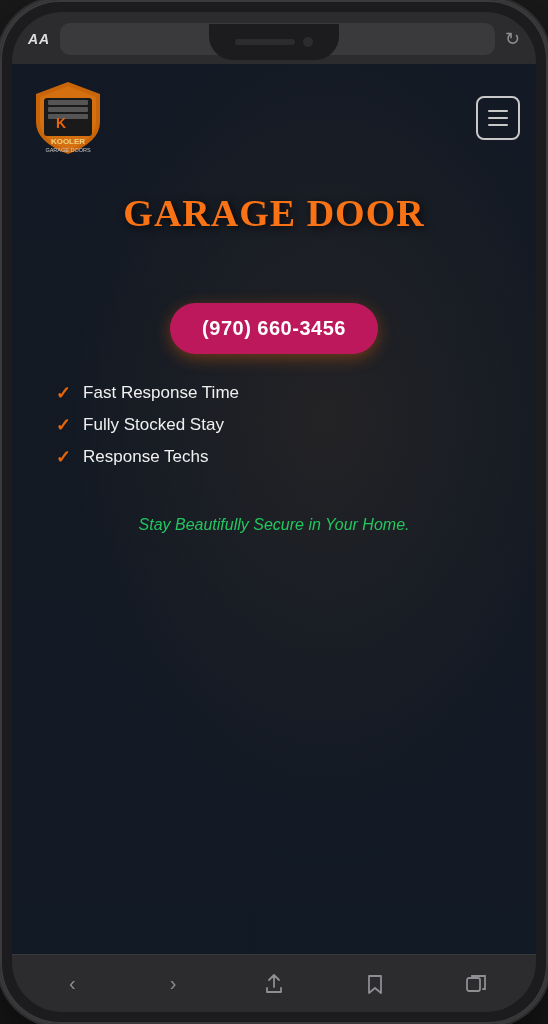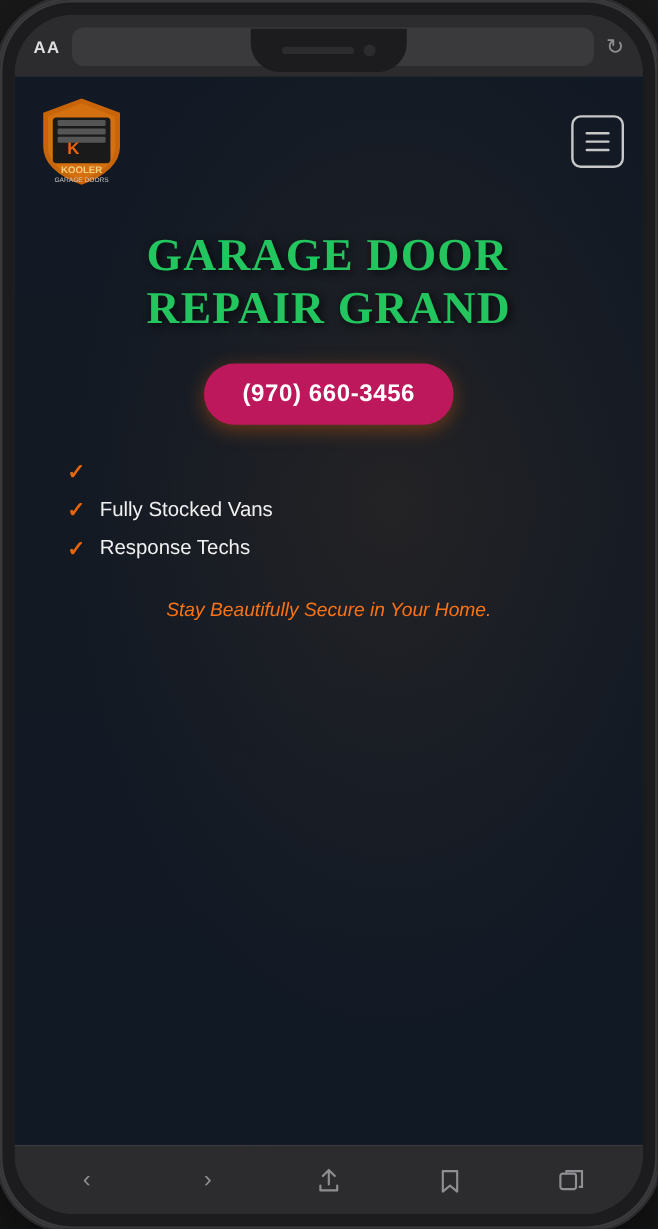--- a/index.html
+++ b/index.html
@@ -75,20 +75,21 @@
       flex-shrink: 0;
       min-height: 52px;
     }
 
     .browser-aa {
       color: #e0e0e0;
       font-size: 14px;
       font-weight: 600;
       letter-spacing: 1px;
       flex-shrink: 0;
+      font-style: italic;
     }
 
     .browser-url-bar {
       flex: 1;
       background: #3a3a3c;
       border-radius: 10px;
       height: 32px;
       display: flex;
       align-items: center;
       padding: 0 12px;
@@ -209,22 +210,22 @@
       flex: 1;
       display: flex;
       flex-direction: column;
       align-items: center;
       padding: 20px 24px 0;
     }
 
     .hero-title {
       font-size: 38px;
       font-weight: 900;
-      color: #22c55e;
-      text-align: left;
+      color: #f97316;
+      text-align: center;
       line-height: 1.15;
       letter-spacing: 1px;
       text-transform: uppercase;
       font-family: Georgia, 'Times New Roman', serif;
       text-shadow: 2px 2px 8px rgba(0,0,0,0.8);
       margin-bottom: 24px;
     }
 
     .cta-button {
       background: #be185d;
@@ -259,25 +260,25 @@
       font-weight: 500;
     }
 
     .check-icon {
       color: #e8650a;
       font-size: 18px;
       font-weight: 900;
     }
 
     .tagline {
-      color: #f97316;
+      color: #22c55e;
       font-size: 16px;
       text-align: center;
       font-style: italic;
-      margin-top: 8px;
+      margin-top: 24px;
       padding: 0 20px;
     }
 
     
     .bottom-nav {
       background: #2c2c2e;
       height: 58px;
       display: flex;
       align-items: center;
       justify-content: space-around;
@@ -350,32 +351,33 @@
           <button class="menu-btn">
             <div class="menu-line"></div>
             <div class="menu-line"></div>
             <div class="menu-line"></div>
           </button>
         </nav>
 
         <div class="hero-text-section">
           <h1 class="hero-title">
             <span>GARAGE DOOR</span><br>
-            <span>REPAIR GRAND</span><br>
+            <br>
           </h1>
 
           <button class="cta-button">(970) 660-3456</button>
 
           <ul class="feature-list">
             <li class="feature-item">
               <span class="check-icon">✓</span>
+              <span>Fast Response Time</span>
             </li>
             <li class="feature-item">
               <span class="check-icon">✓</span>
-              <span>Fully Stocked Vans</span>
+              <span>Fully Stocked Stay</span>
             </li>
             <li class="feature-item">
               <span class="check-icon">✓</span>
               <span>Response Techs</span>
             </li>
           </ul>
 
           <p class="tagline">Stay Beautifully Secure in Your Home.</p>
         </div>
 

